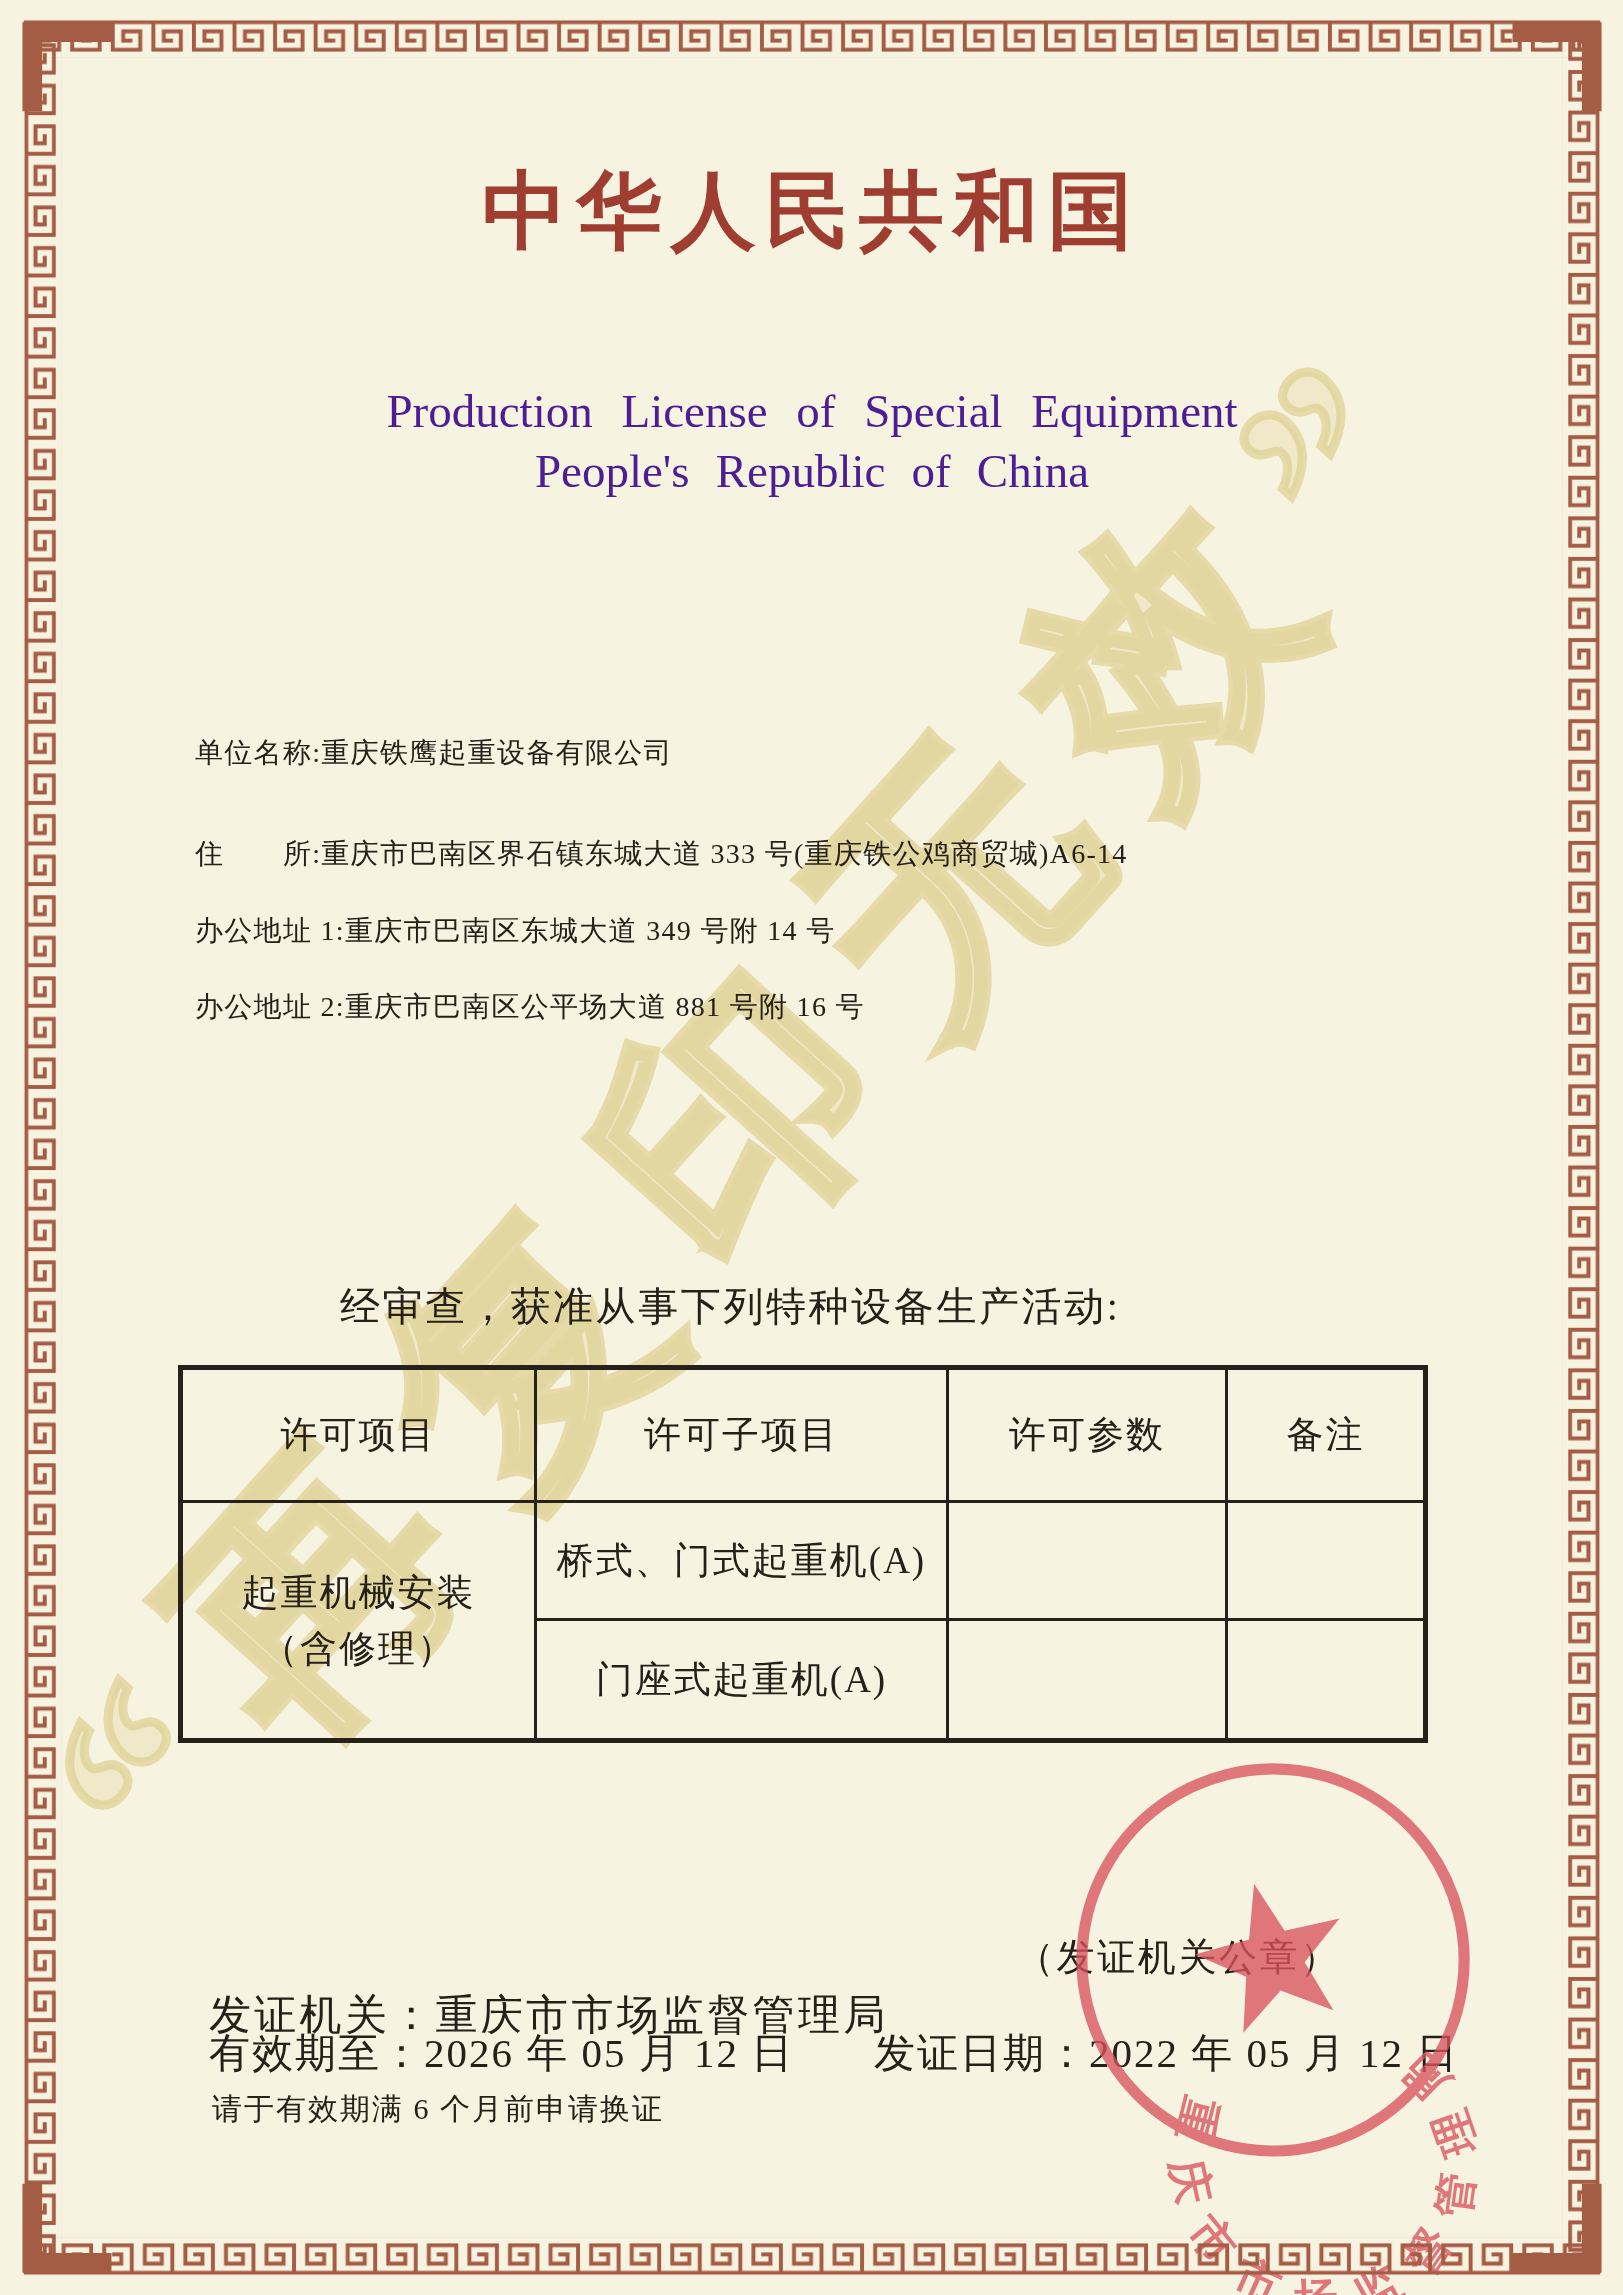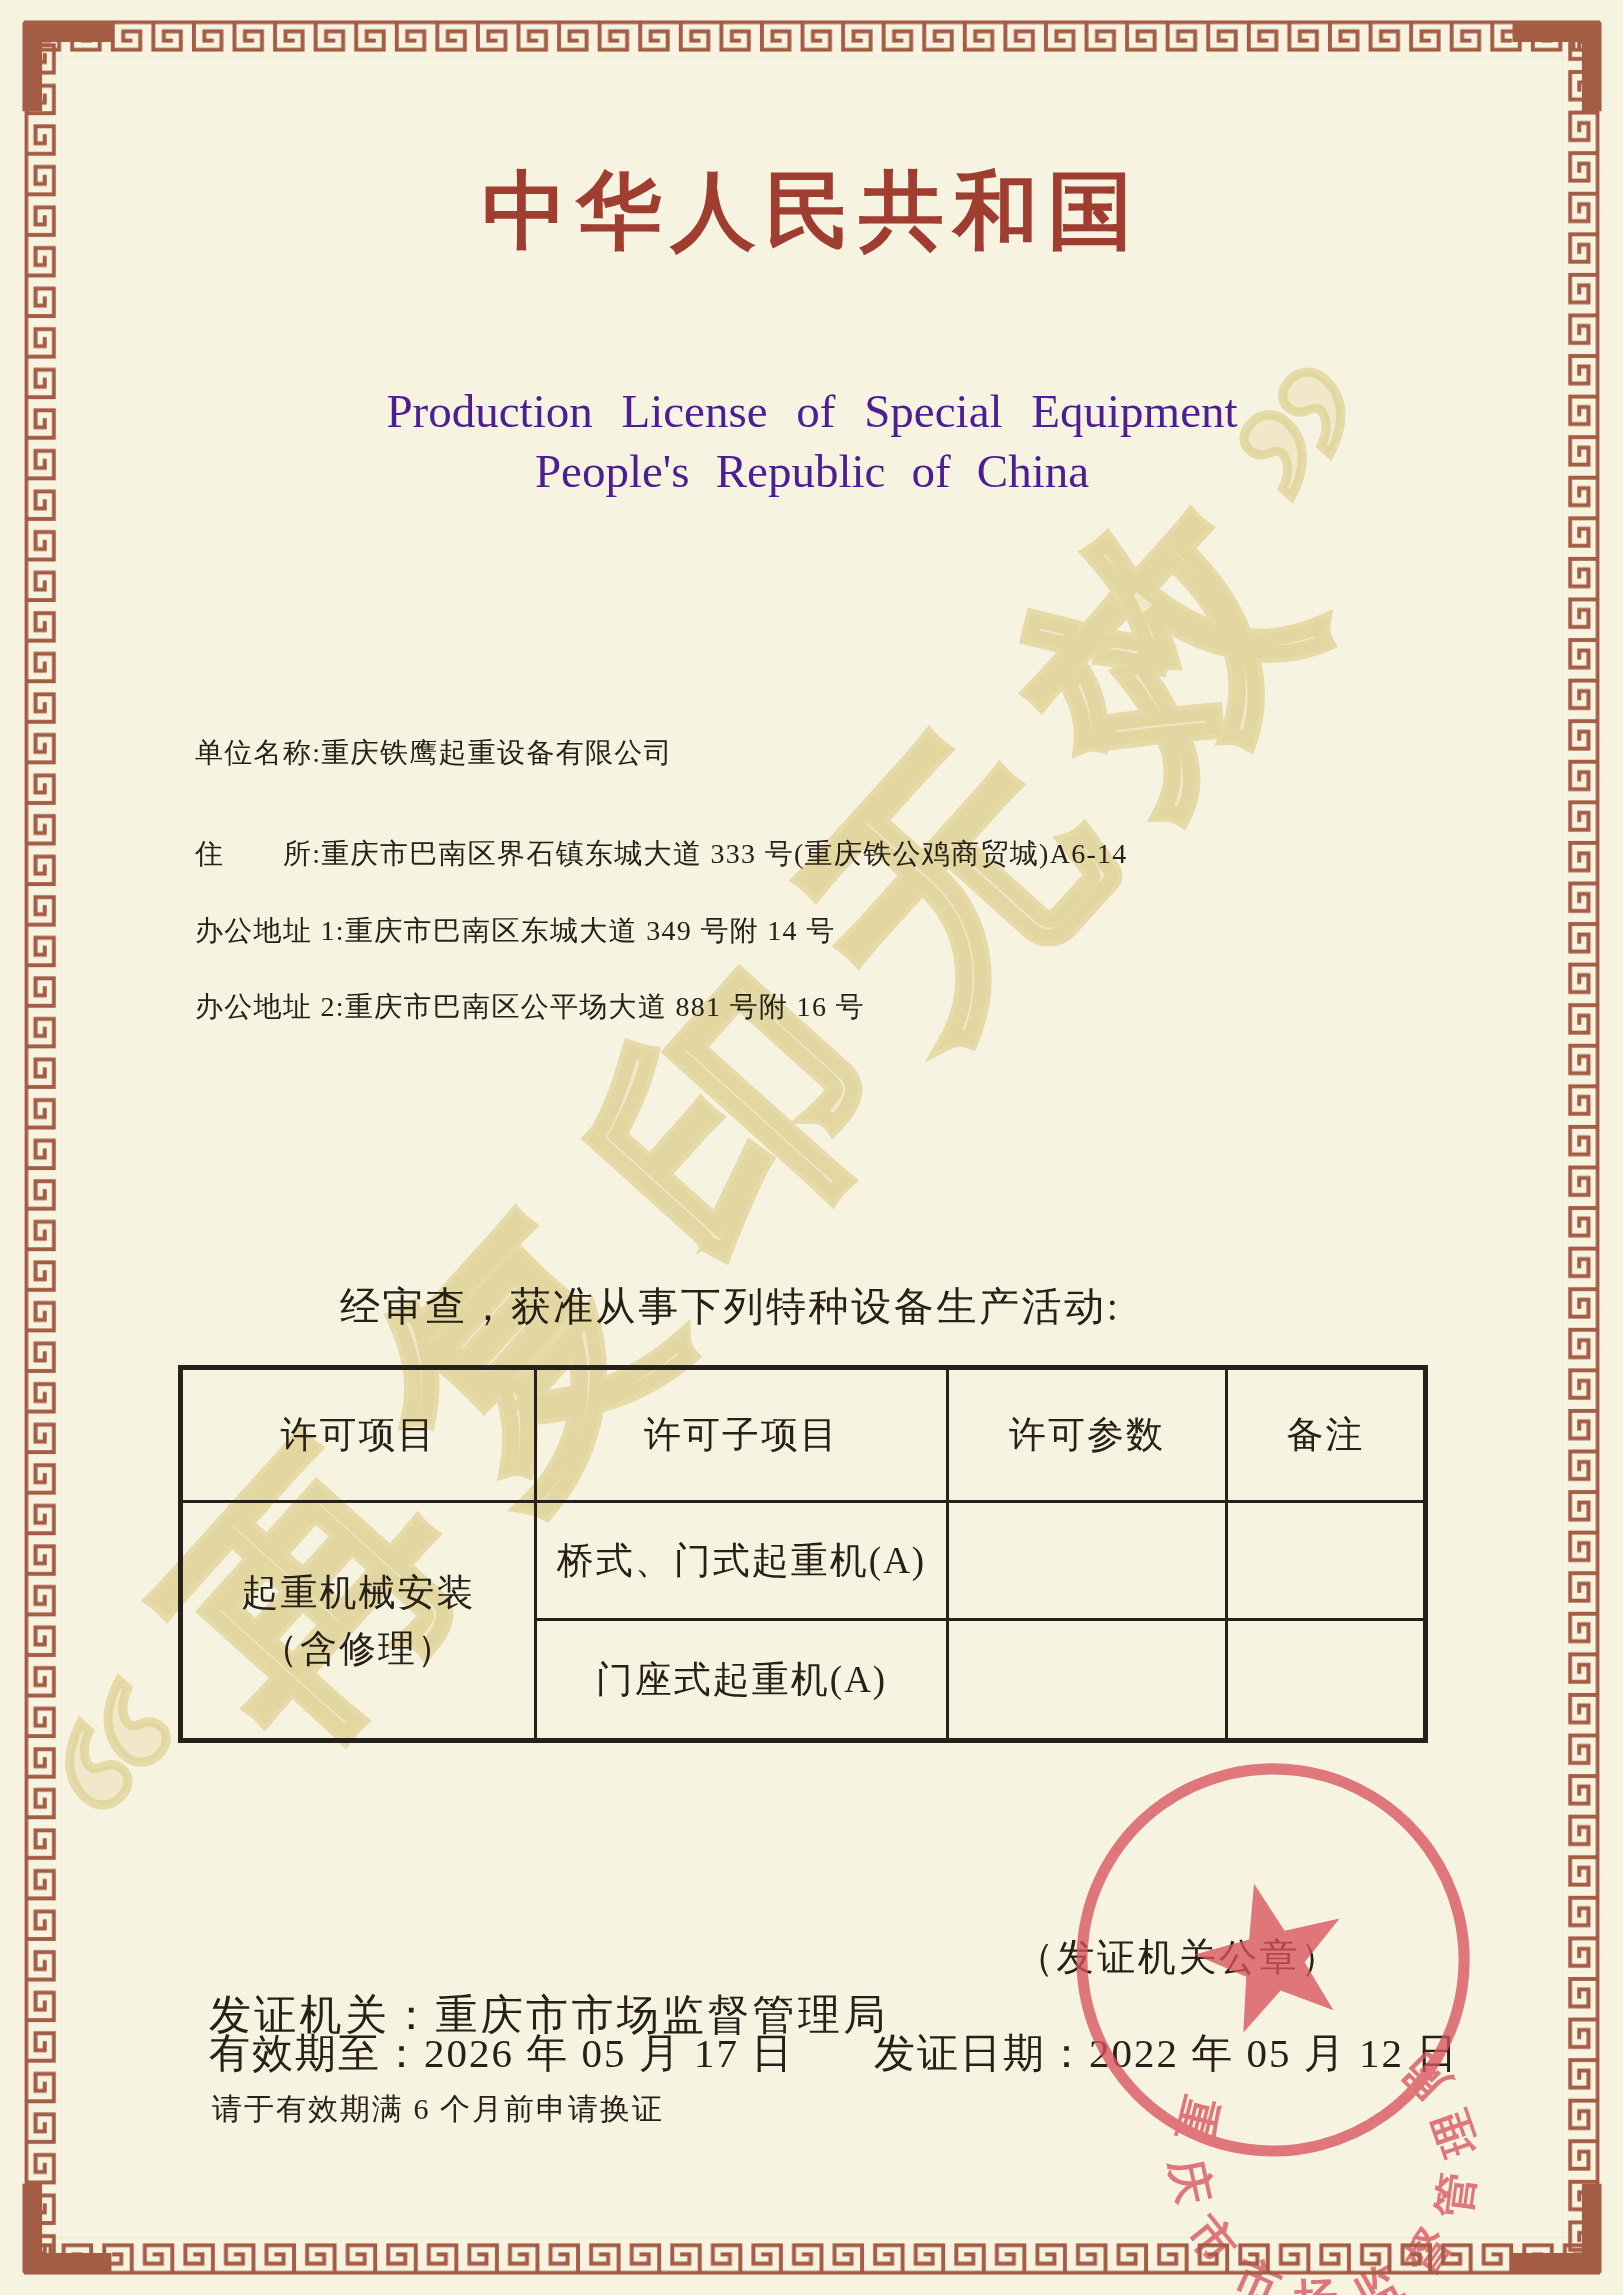--- a/index.html
+++ b/index.html
@@ -120,21 +120,21 @@
       <td></td>
     </tr>
   </tbody>
     </table>
 
   <div class="txt issuer">
     <span>发证机关：</span><span>重庆市市场监督管理局</span>
   </div>
   <div class="txt seal-note">（发证机关公章）</div>
   <div class="txt valid">
-    <span>有效期至：</span><span>2026 年 05 月 17 日</span>
+    <span>有效期至：</span><span>2026 年 05 月 12 日</span>
   </div>
   <div class="txt issue">
     <span>发证日期：</span><span>2022 年 05 月 12 日</span>
   </div>
   <div class="txt renew">请于有效期满 6 个月前申请换证</div>
 
   <svg class="stamp-svg" width="1624" height="2295" viewBox="0 0 2481 3507">
     <g transform="rotate(-14 1945 2995)" opacity="0.78">
       <circle cx="1945" cy="2995" r="292" fill="none" stroke="#d9535e" stroke-width="17"></circle>
       <polygon fill="#d9535e" points="1945,2875 1973,2956 2059,2958 1991,3010 2016,3092 1945,3043 1874,3092 1899,3010 1831,2958 1917,2956"></polygon>

